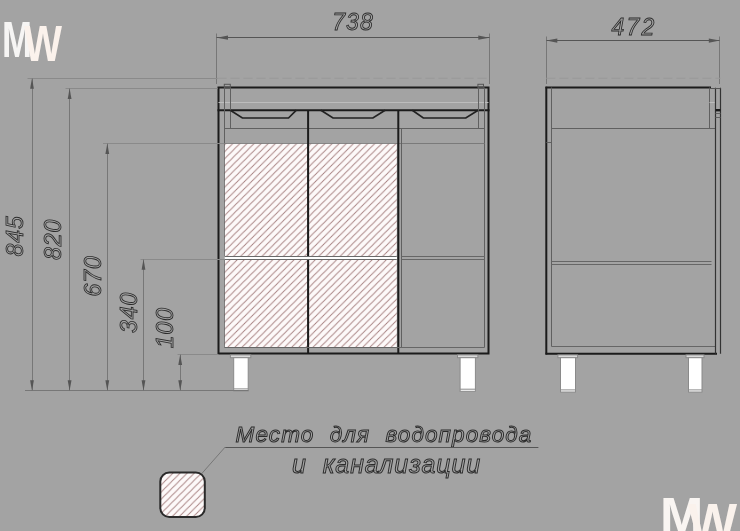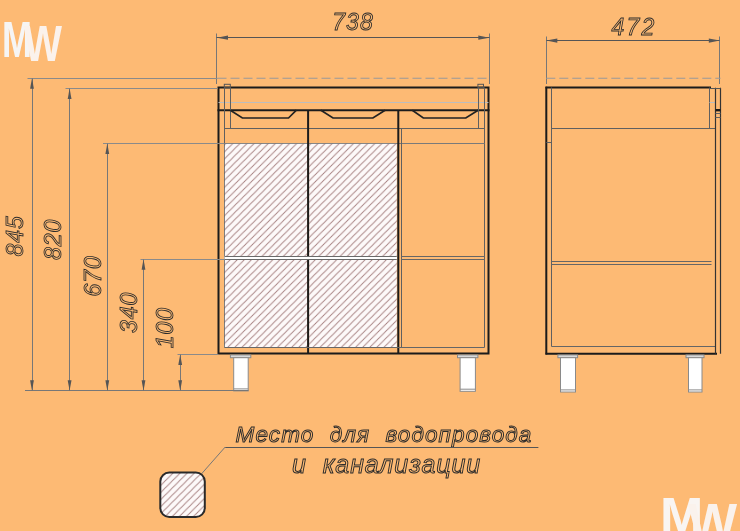--- a/index.html
+++ b/index.html
@@ -1,16 +1,16 @@
 <!DOCTYPE html>
 <html><head>
 <meta charset="utf-8">
 <style>
   html,body{margin:0;padding:0;background:#ffffff;}
-  #canvas{position:relative;width:740px;height:531px;background:#fdba74;overflow:hidden;
+  #canvas{position:relative;width:740px;height:531px;background:#a3a3a3;overflow:hidden;
     font-family:"Liberation Sans", sans-serif;}
   svg{position:absolute;left:0;top:0;}
 </style>
 </head>
 <body>
 <div id="canvas">
 <svg width="740" height="531" viewBox="0 0 740 531">
 <defs>
 <pattern id="hatch" patternUnits="userSpaceOnUse" width="7.1" height="7.1">
   <rect x="0" y="0" width="7.1" height="7.1" fill="#fdf9f9"></rect>

